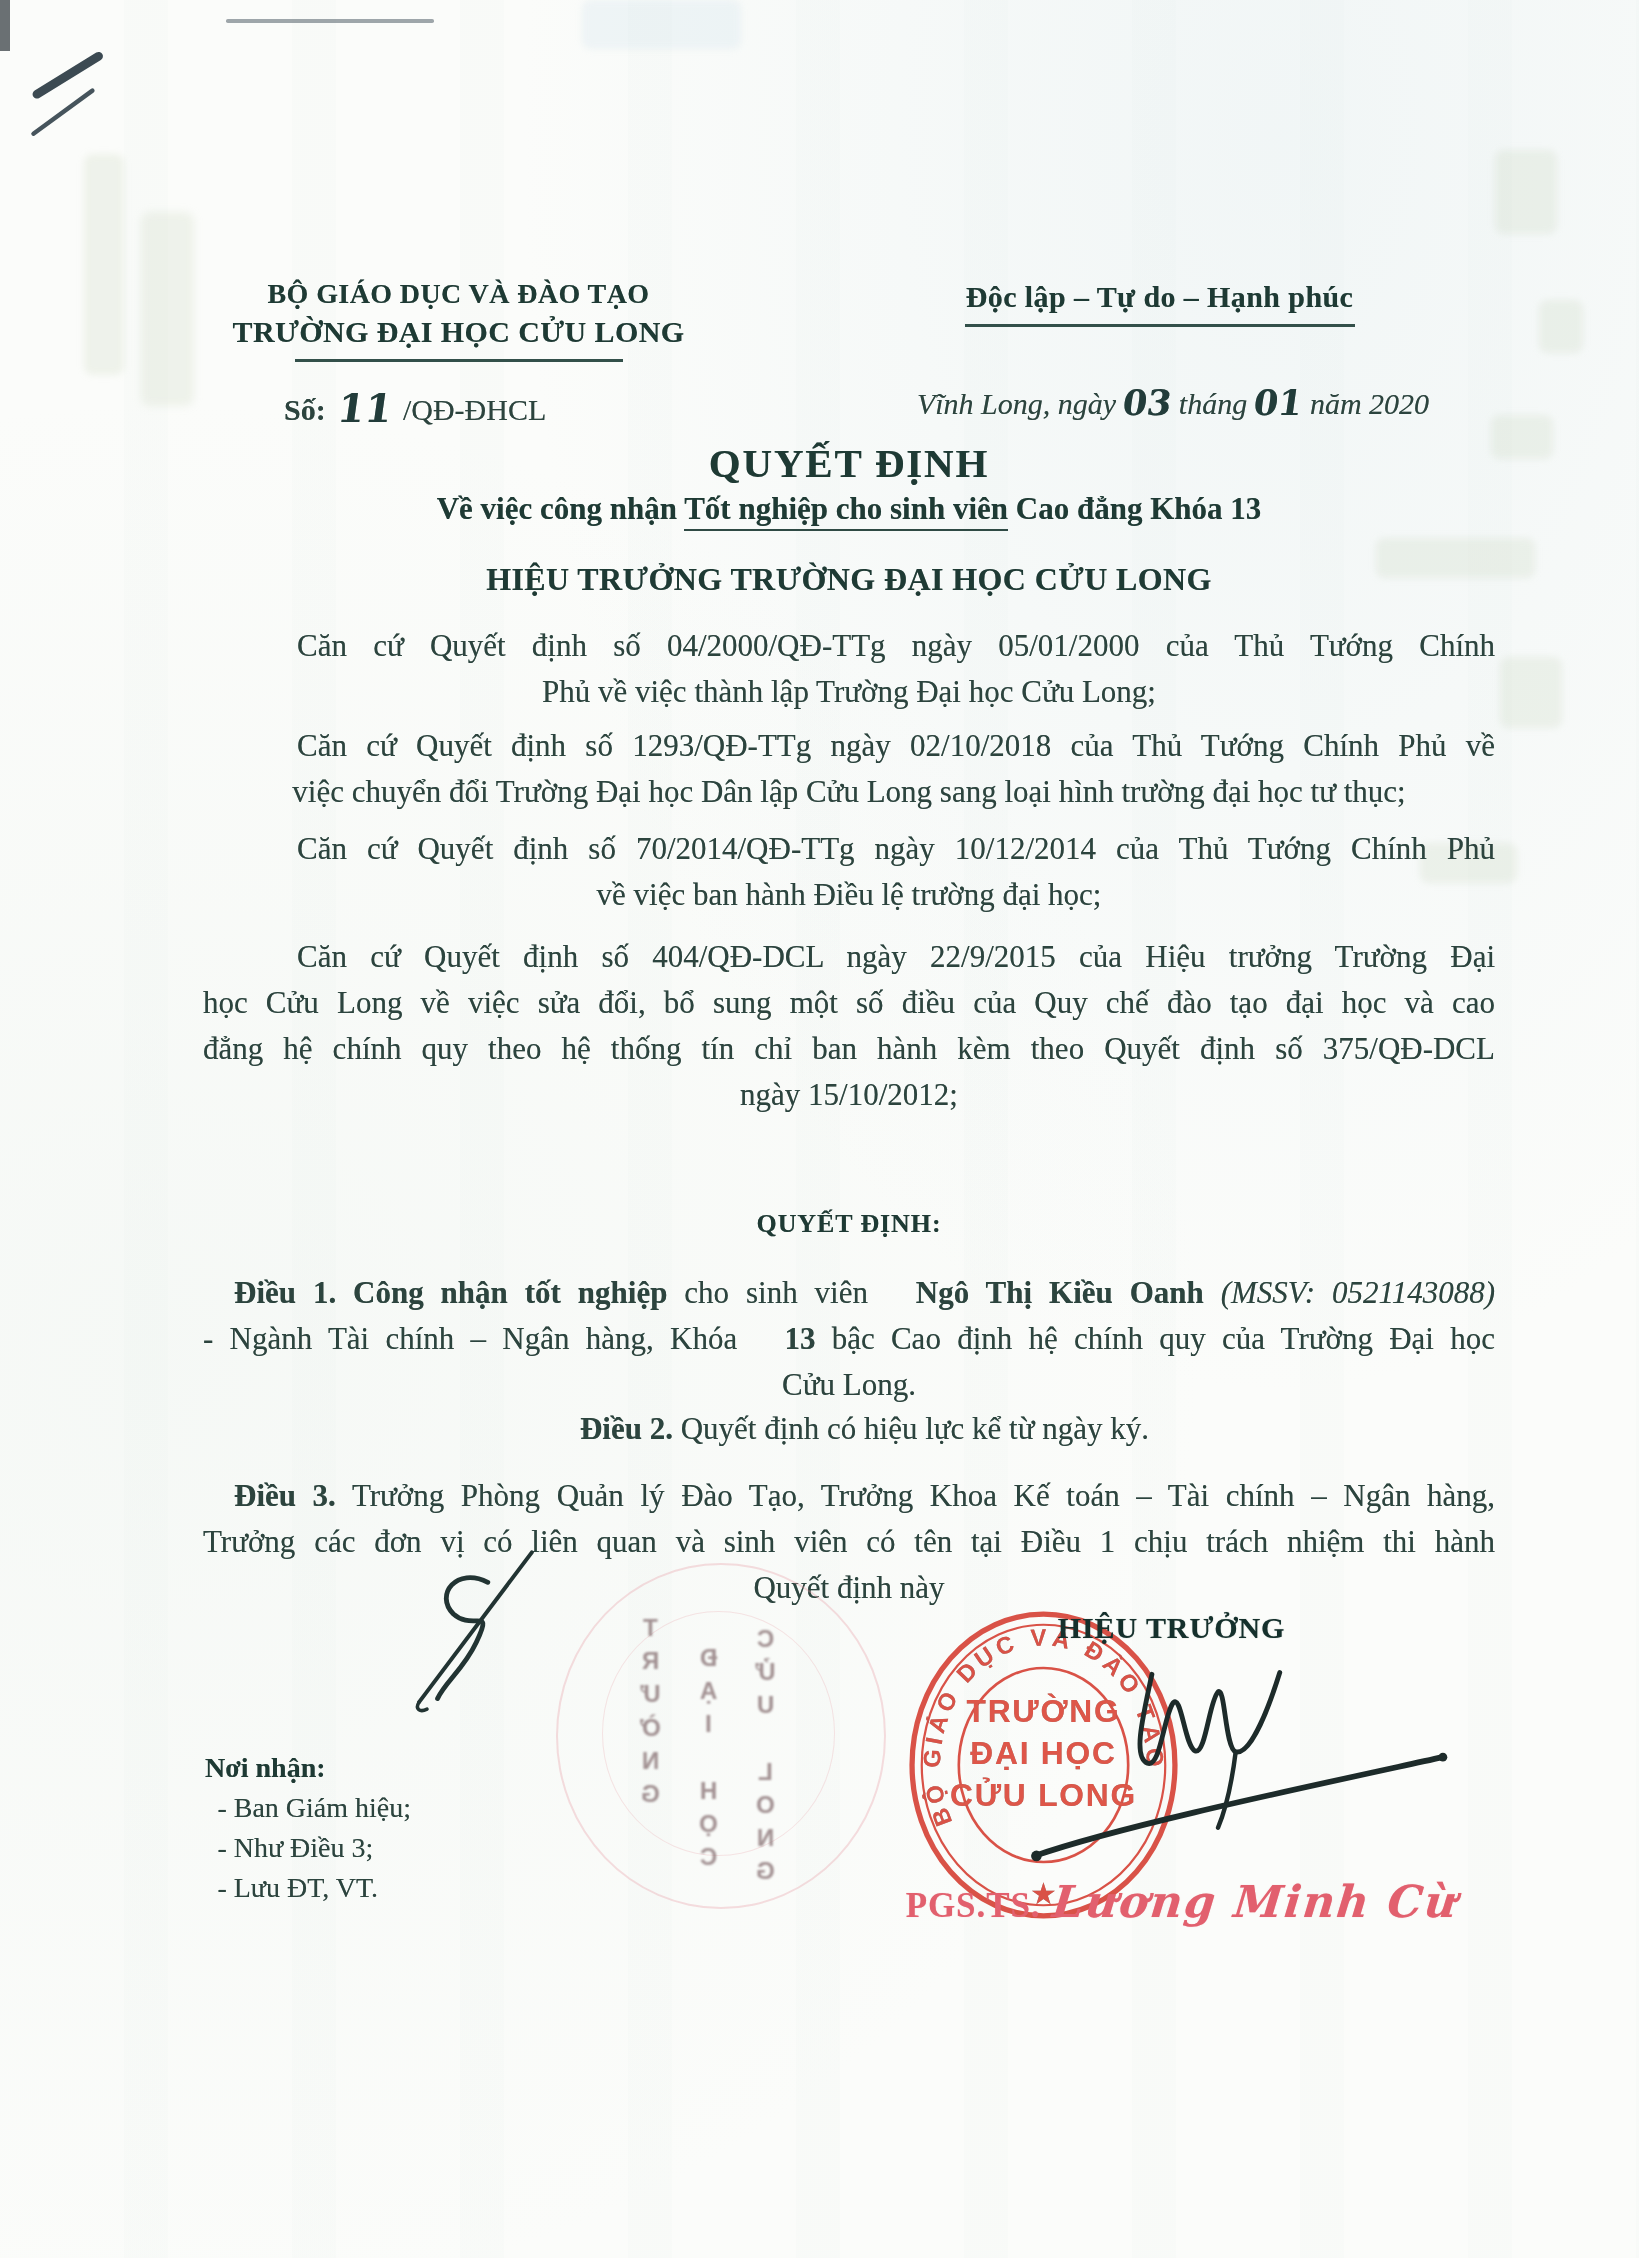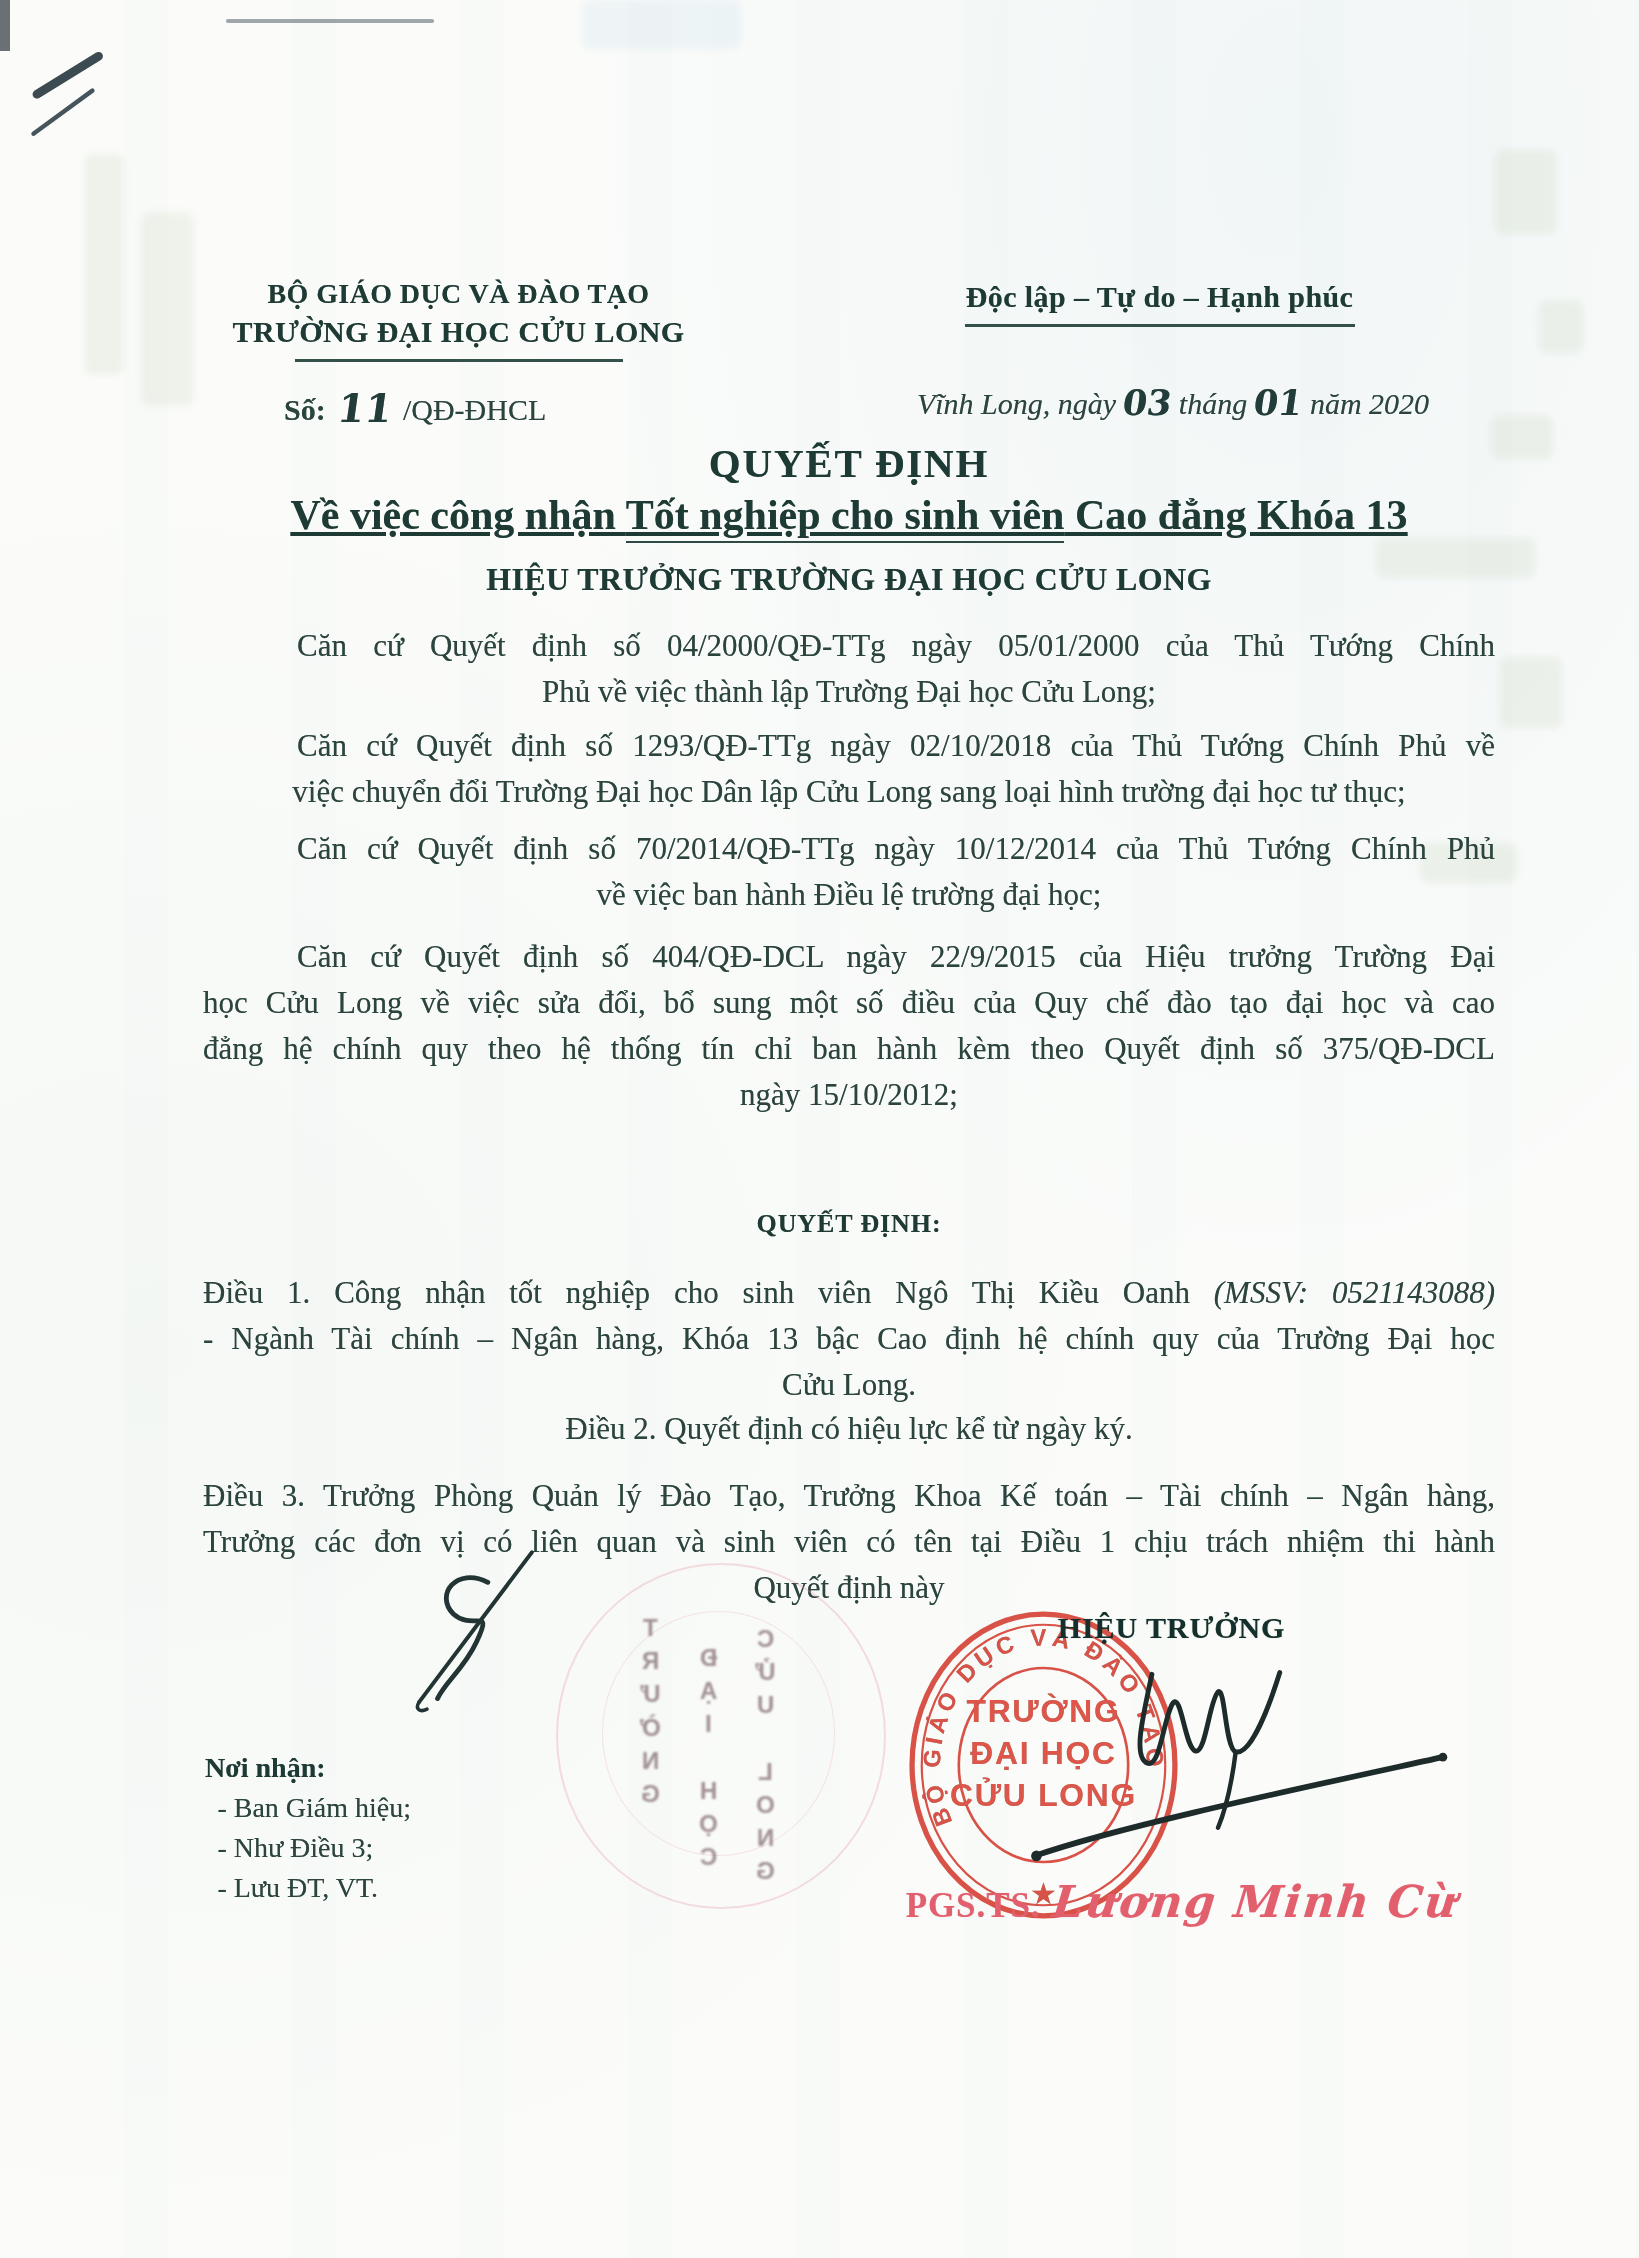--- a/index.html
+++ b/index.html
@@ -15,41 +15,41 @@
       radial-gradient(ellipse at 78% 6%, rgba(215,230,236,.28), transparent 42%),
       radial-gradient(ellipse at 10% 60%, rgba(220,232,226,.18), transparent 50%),
       repeating-linear-gradient(90deg, transparent 0 124px, rgba(205,222,216,.06) 124px 168px),
       #fbfcfa;
     font-family:"Liberation Serif","DejaVu Serif",serif;
     color:var(--ink);
   }
   .doc-text{ text-shadow:0 0 0.6px rgba(44,68,62,.55); }
   .abs{position:absolute;}
   .center{text-align:center;}
-  .b{font-weight:400;}
+  .b{font-weight:700;margin-left:31px;}
   .i{font-style:italic;}
 
   
   .hdr-line1{font-weight:700;font-size:28px;line-height:37px;letter-spacing:0.4px;color:var(--ink-dark);}
   .hdr-line2{font-weight:700;font-size:30px;line-height:39px;letter-spacing:0.4px;color:var(--ink-dark);}
   .hdr-rule{height:2.6px;background:#33504a;margin:8px auto 0;}
 
   .so-line{font-size:30px;color:var(--ink);}
   .so-label{font-weight:700;}
   .hw{
     font-family:"DejaVu Serif",serif;font-weight:700;font-style:normal;
     display:inline-block;transform:skewX(-8deg);color:#223c3a;
   }
   .hw-no{font-size:39px;margin:0 10.6px 0 12.4px;position:relative;top:1.8px;}
   .dateline{font-style:italic;font-size:30px;color:var(--ink);}
   .hw-date{font-size:35px;margin:0 7px;position:relative;top:0.9px;}
 
   
   .title-main{font-weight:700;font-size:41px;letter-spacing:1.8px;color:var(--ink-dark);}
-  .title-subject{font-weight:700;font-size:42px;color:var(--ink-dark);text-decoration:underline;}
+  .title-subject{font-weight:700;font-size:31px;color:var(--ink-dark);}
   .subject-underline{border-bottom:2.6px solid #2f4a44;padding-bottom:2.6px;}
   .title-authority{font-weight:700;font-size:32px;letter-spacing:0.4px;color:var(--ink-dark);}
 
   
   .para{position:absolute;left:203px;width:1292px;font-size:31px;color:var(--ink);}
   .tl{line-height:46px;text-align:justify;text-align-last:justify;}
   .tl.last{text-align:center;text-align-last:auto;}
   .para.indent .tl:first-child{text-indent:94px;}
   .para.plain .tl{text-align:left;text-align-last:auto;}
 

